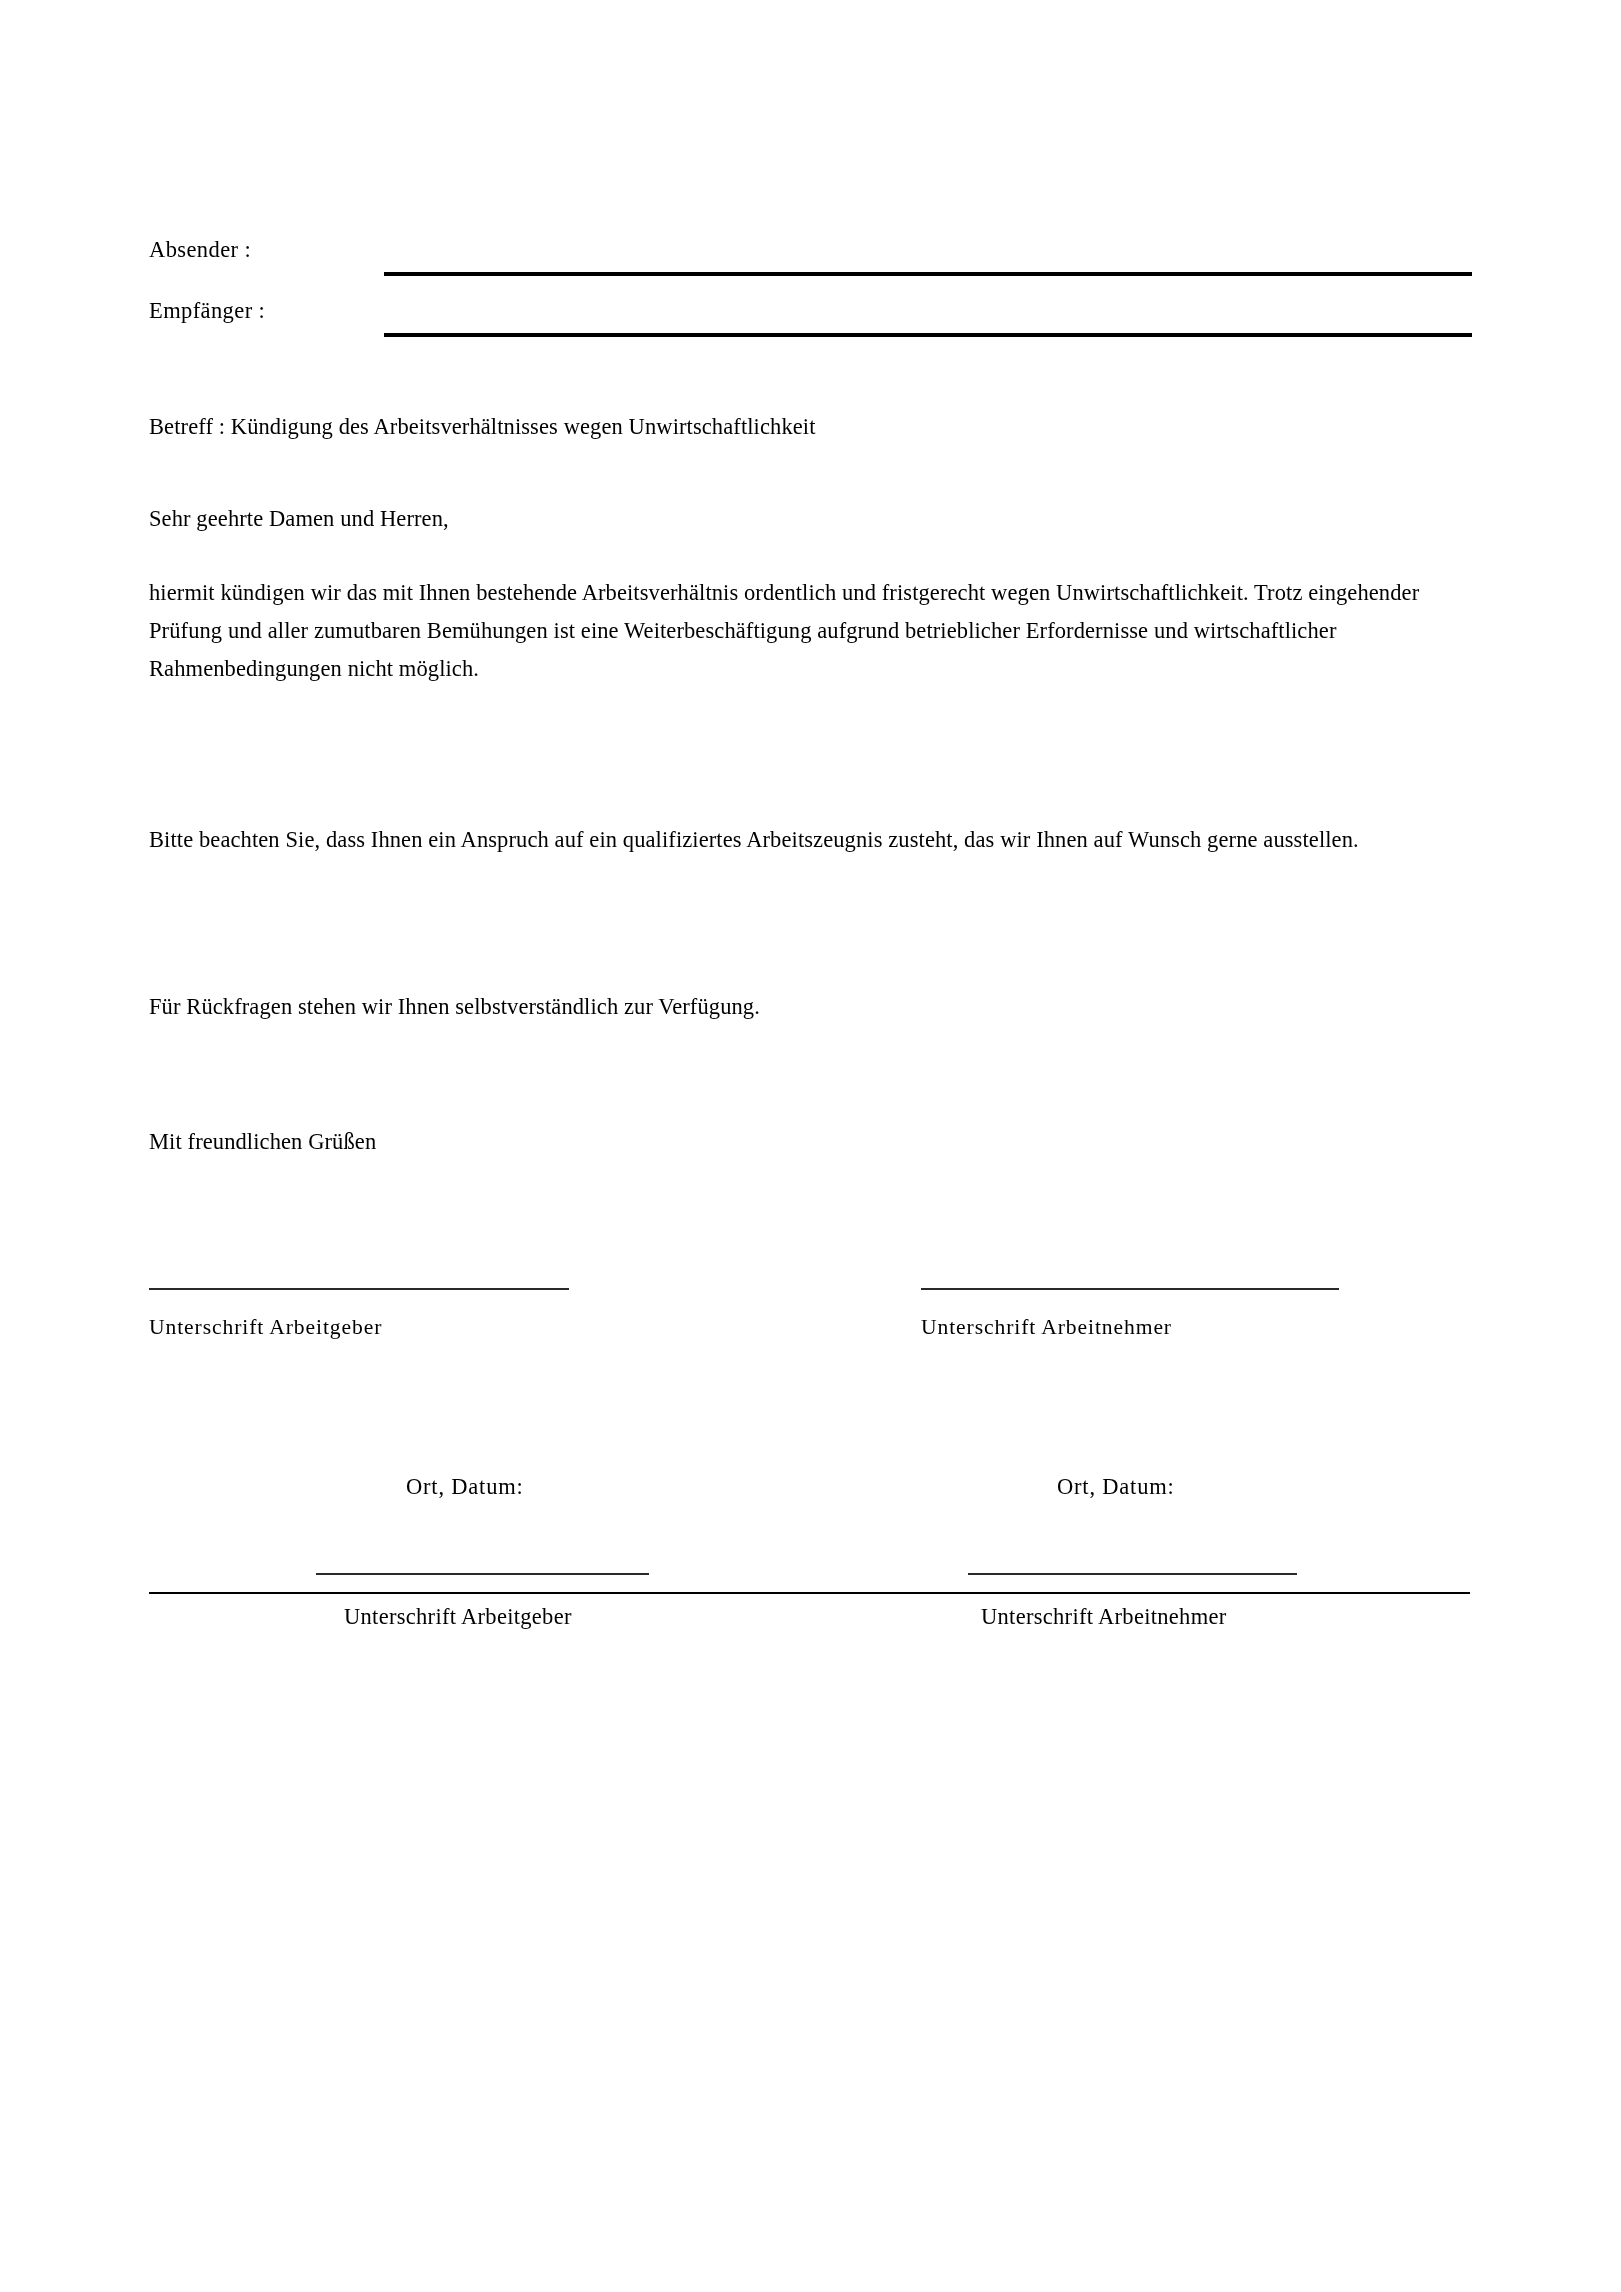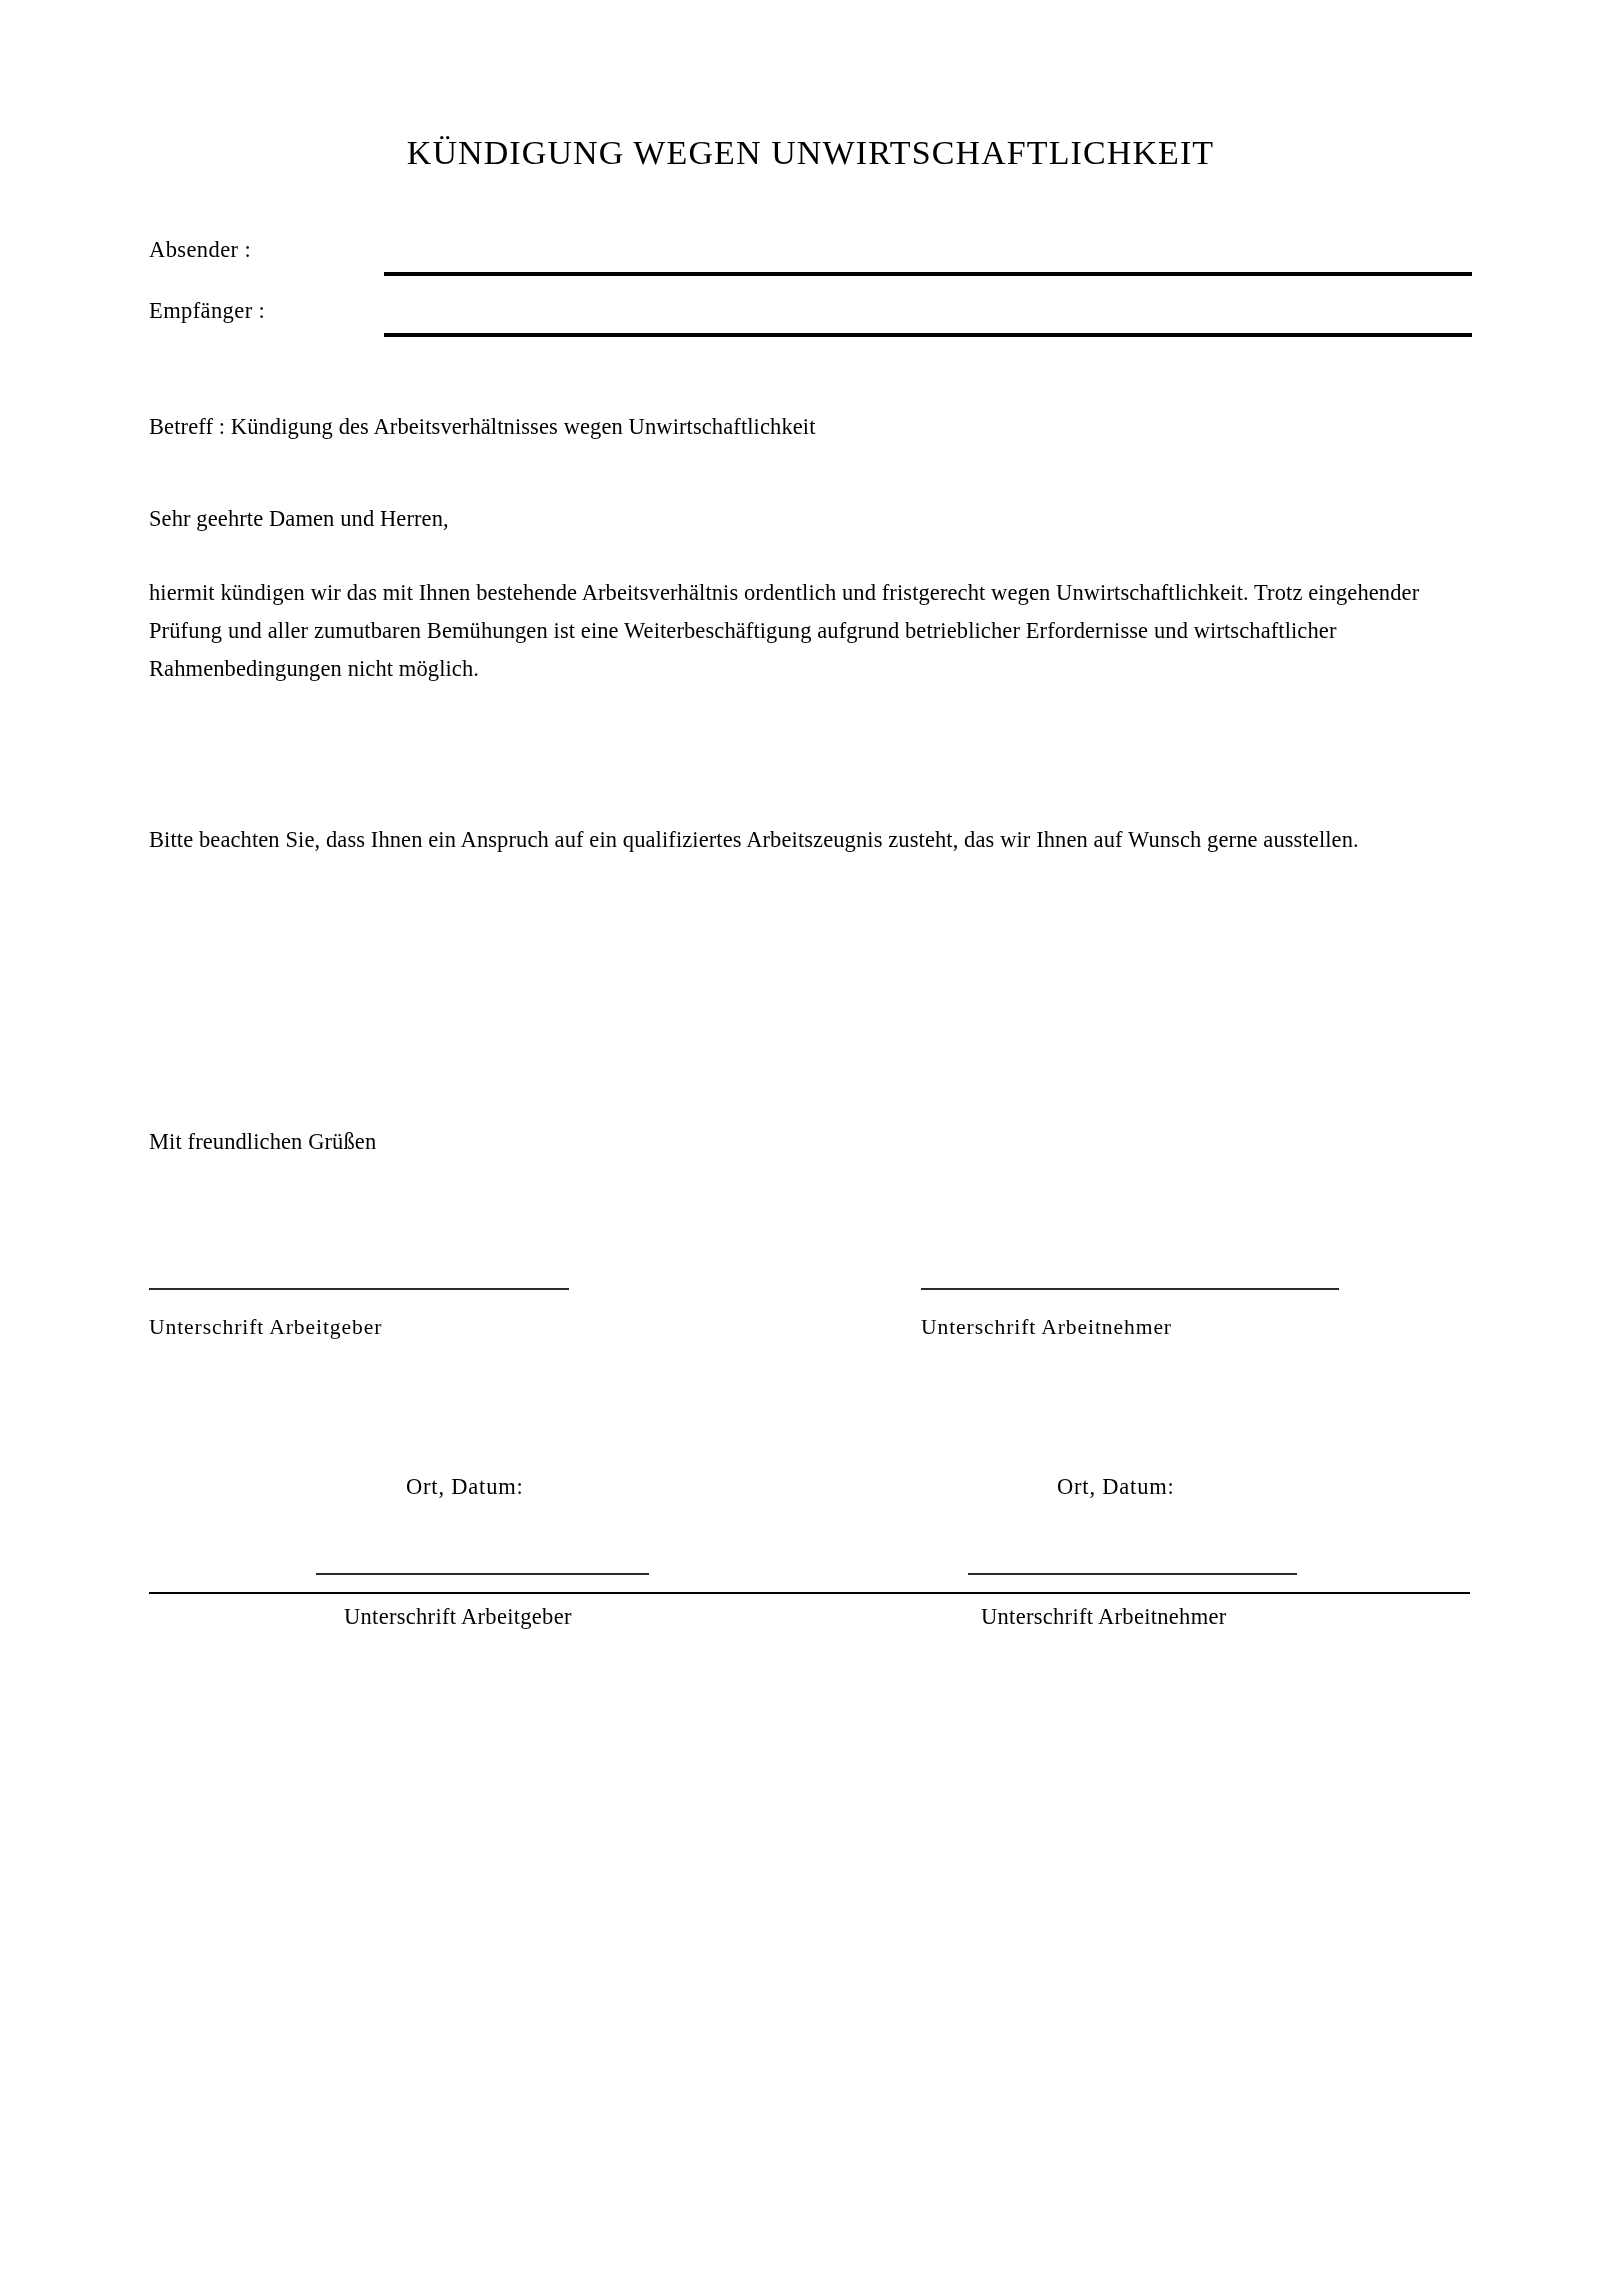--- a/index.html
+++ b/index.html
@@ -136,41 +136,41 @@
     white-space: nowrap;
   }
   #bottom-label-left  { left: 344px; top: 1602px; }
   #bottom-label-right { left: 981px; top: 1602px; }
 </style>
 </head>
 <body>
 
 <div class="page">
 
-  <h1 class="doc-title">KÜNDIGUNG WEGEN UNWIRTSCHAFTLICHKEIT</h1>
 
   <div class="field-row" id="row-absender">
     <span class="field-label">Absender :</span>
     <span class="field-rule"></span>
   </div>
 
   <div class="field-row" id="row-empfaenger">
     <span class="field-label">Empfänger :</span>
     <span class="field-rule"></span>
   </div>
 
   <p class="body-block" id="subject-line">Betreff : Kündigung des Arbeitsverhältnisses wegen Unwirtschaftlichkeit</p>
 
   <p class="body-block" id="salutation">Sehr geehrte Damen und Herren,</p>
 
   <p class="body-block" id="para-1">hiermit kündigen wir das mit Ihnen bestehende Arbeitsverhältnis ordentlich und fristgerecht wegen Unwirtschaftlichkeit. Trotz eingehender Prüfung und aller zumutbaren Bemühungen ist eine Weiterbeschäftigung aufgrund betrieblicher Erfordernisse und wirtschaftlicher Rahmenbedingungen nicht möglich.</p>
 
 
   <p class="body-block" id="para-3">Bitte beachten Sie, dass Ihnen ein Anspruch auf ein qualifiziertes Arbeitszeugnis zusteht, das wir Ihnen auf Wunsch gerne ausstellen.</p>
 
+  <p class="body-block" id="closing-note">Für Rückfragen stehen wir Ihnen selbstverständlich zur Verfügung.</p>
 
   <p class="body-block" id="sign-off">Mit freundlichen Grüßen</p>
 
   <div class="sig-line" id="sig-line-left"></div>
   <div class="sig-line" id="sig-line-right"></div>
 
   <span class="sig-label" id="sig-label-left">Unterschrift Arbeitgeber</span>
   <span class="sig-label" id="sig-label-right">Unterschrift Arbeitnehmer</span>
 
   <span class="ort-label" id="ort-label-left">Ort, Datum:</span>

